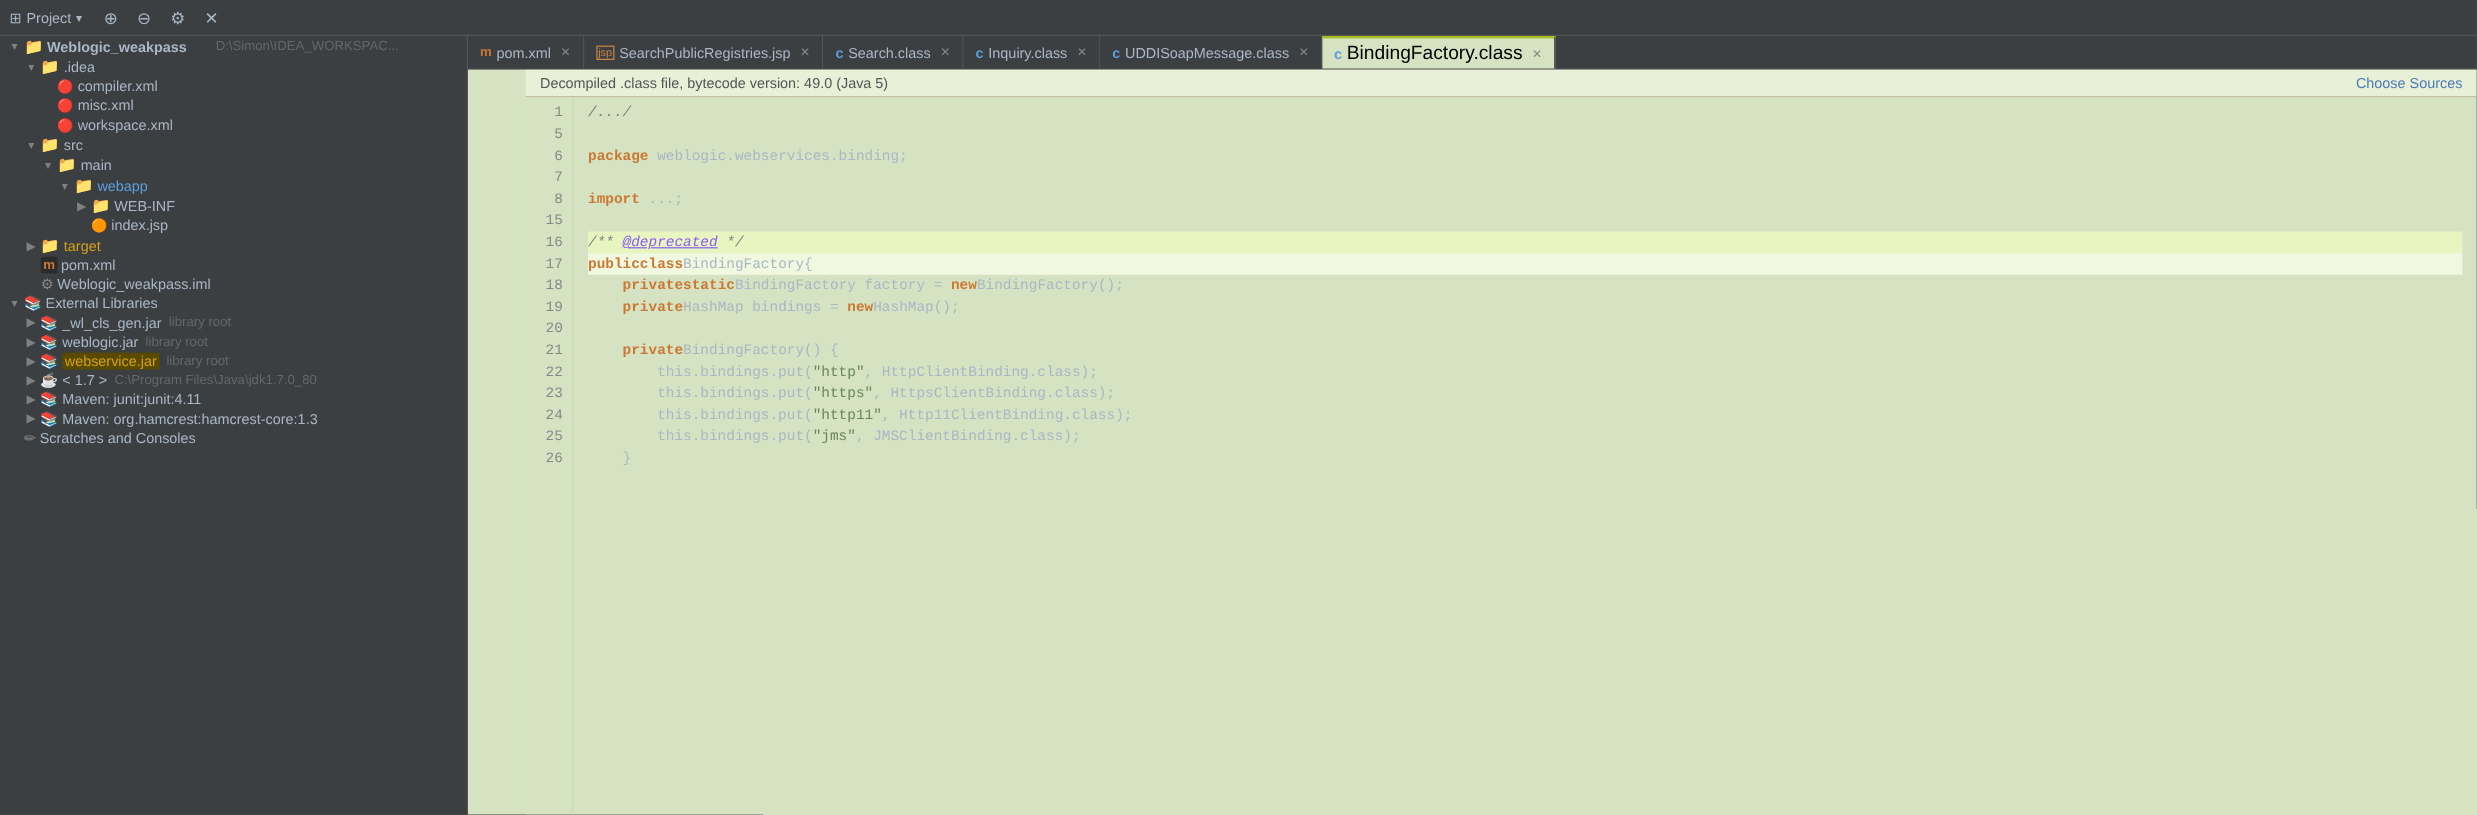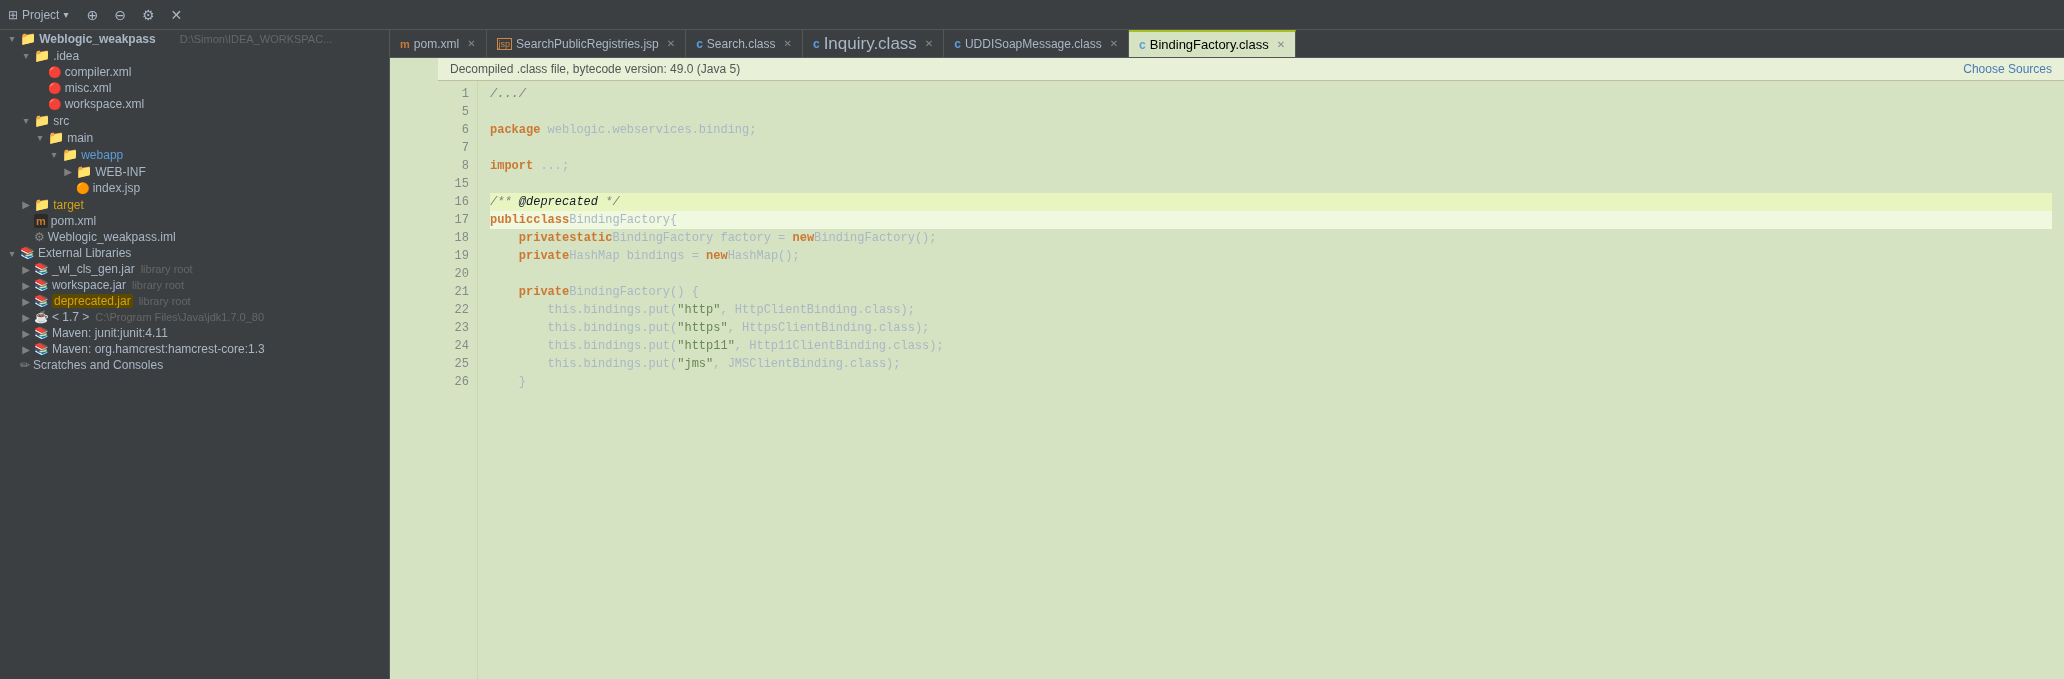--- a/index.html
+++ b/index.html
@@ -145,21 +145,21 @@
       align-items: center;
     }
 
     .code-line.highlighted { background: #e8f5c8; }
 
     
     .kw { color: #cc7832; font-weight: bold; }
     .cls { color: #a9b7c6; }                          
     .str { color: #6a8759; }                          
     .comment { color: #808080; font-style: italic; }                          
-    .deprecated { color: #0f172a; font-style: italic; }
+    .deprecated { color: #8b5cf6; font-style: italic; text-decoration: underline; }
     .plain { color: #a9b7c6; }
 
     
     ::-webkit-scrollbar { width: 8px; height: 8px; }
     ::-webkit-scrollbar-track { background: #3c3f41; }
     ::-webkit-scrollbar-thumb { background: #5a5a5a; border-radius: 4px; }
   </style>
 </head>
 <body>
 
@@ -283,28 +283,28 @@
     <span style="display:inline-block;width:18px;flex-shrink:0;"></span>
     <span class="tree-arrow">▶</span>
     <span style="color:#888;font-size:12px;">📚</span>
     <span class="tree-label" style=";margin-left:3px;text-align:right;">_wl_cls_gen.jar</span>
     <span style="color:#666;font-size:11px;margin-left:6px;">library root</span>
   </div>
         <div class="tree-item">
     <span style="display:inline-block;width:18px;flex-shrink:0;"></span>
     <span class="tree-arrow">▶</span>
     <span style="color:#888;font-size:12px;">📚</span>
-    <span class="tree-label" style=";margin-left:3px;">workspace.jar</span>
+    <span class="tree-label" style=";margin-left:3px;">weblogic.jar</span>
     <span style="color:#666;font-size:11px;margin-left:6px;">library root</span>
   </div>
         <div class="tree-item">
     <span style="display:inline-block;width:18px;flex-shrink:0;"></span>
     <span class="tree-arrow">▶</span>
     <span style="color:#888;font-size:12px;">📚</span>
-    <span class="tree-label" style="background:#5a4a00;color:#d4a017;padding:0 2px;border-radius:2px;;margin-left:3px;">deprecated.jar</span>
+    <span class="tree-label" style="background:#5a4a00;color:#d4a017;padding:0 2px;border-radius:2px;;margin-left:3px;">webservice.jar</span>
     <span style="color:#666;font-size:11px;margin-left:6px;">library root</span>
   </div>
         <div class="tree-item">
     <span style="display:inline-block;width:18px;flex-shrink:0;"></span>
     <span class="tree-arrow">▶</span>
     <span style="color:#cc7832;font-size:12px;">☕</span>
     <span class="tree-label" style=";margin-left:3px;">&lt; 1.7 &gt;</span>
     <span style="color:#666;font-size:11px;margin-left:6px;">C:\Program Files\Java\jdk1.7.0_80</span>
   </div>
         <div class="tree-item">
@@ -344,31 +344,31 @@
           <span style="font-size:12px;">SearchPublicRegistries.jsp</span>
           <span class="close-btn">✕</span>
         </div>
         <div class="tab">
           <span style="color:#5c9ddb;font-weight:bold;">c</span>
           <span style="font-size:12px;">Search.class</span>
           <span class="close-btn">✕</span>
         </div>
         <div class="tab">
           <span style="color:#5c9ddb;font-weight:bold;">c</span>
-          <span style="font-size:17px;">Inquiry.class</span>
+          <span style="font-size:12px;">Inquiry.class</span>
           <span class="close-btn">✕</span>
         </div>
         <div class="tab">
           <span style="color:#5c9ddb;font-weight:bold;">c</span>
           <span style="font-size:12px;">UDDISoapMessage.class</span>
           <span class="close-btn">✕</span>
         </div>
         <div class="tab active">
           <span style="color:#5c9ddb;font-weight:bold;">c</span>
-          <span style="font-size:13px;">BindingFactory.class</span>
+          <span style="font-size:16px;">BindingFactory.class</span>
           <span class="close-btn">✕</span>
         </div>
       </div>
 
     <div class="editor-container">
       <div class="decompiled-banner">
         <span>Decompiled .class file, bytecode version: 49.0 (Java 5)</span>
         <span class="choose-sources-btn">Choose Sources</span>
       </div>
       <div class="editor-body">

